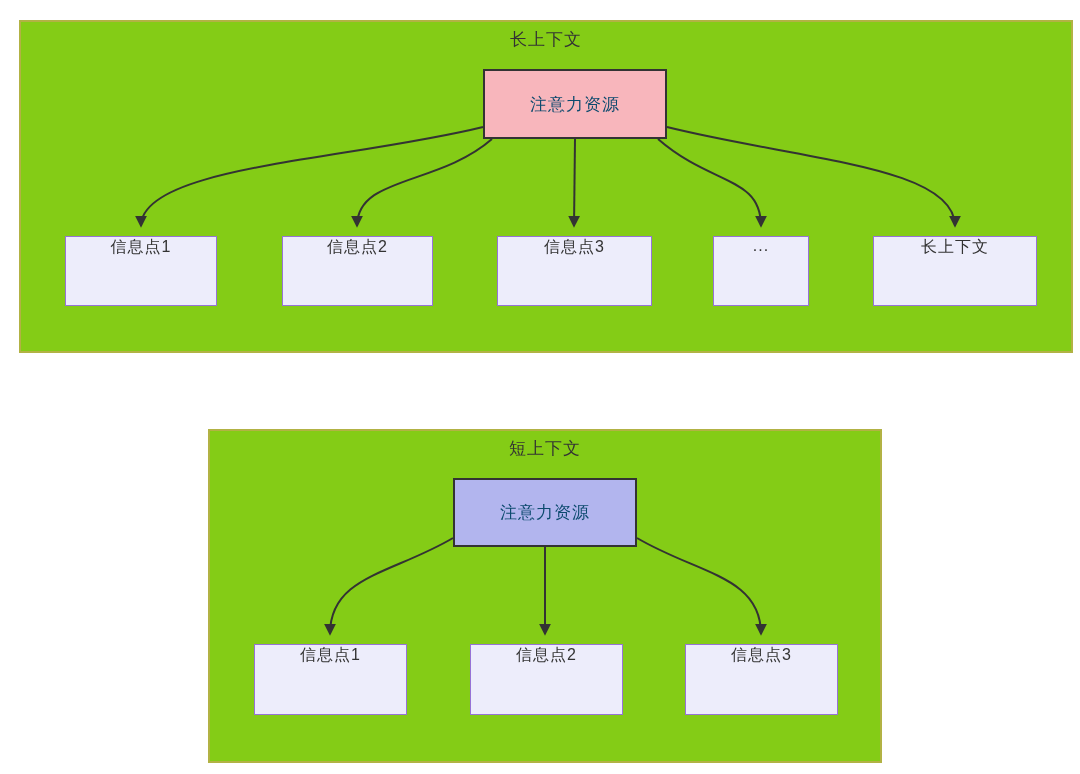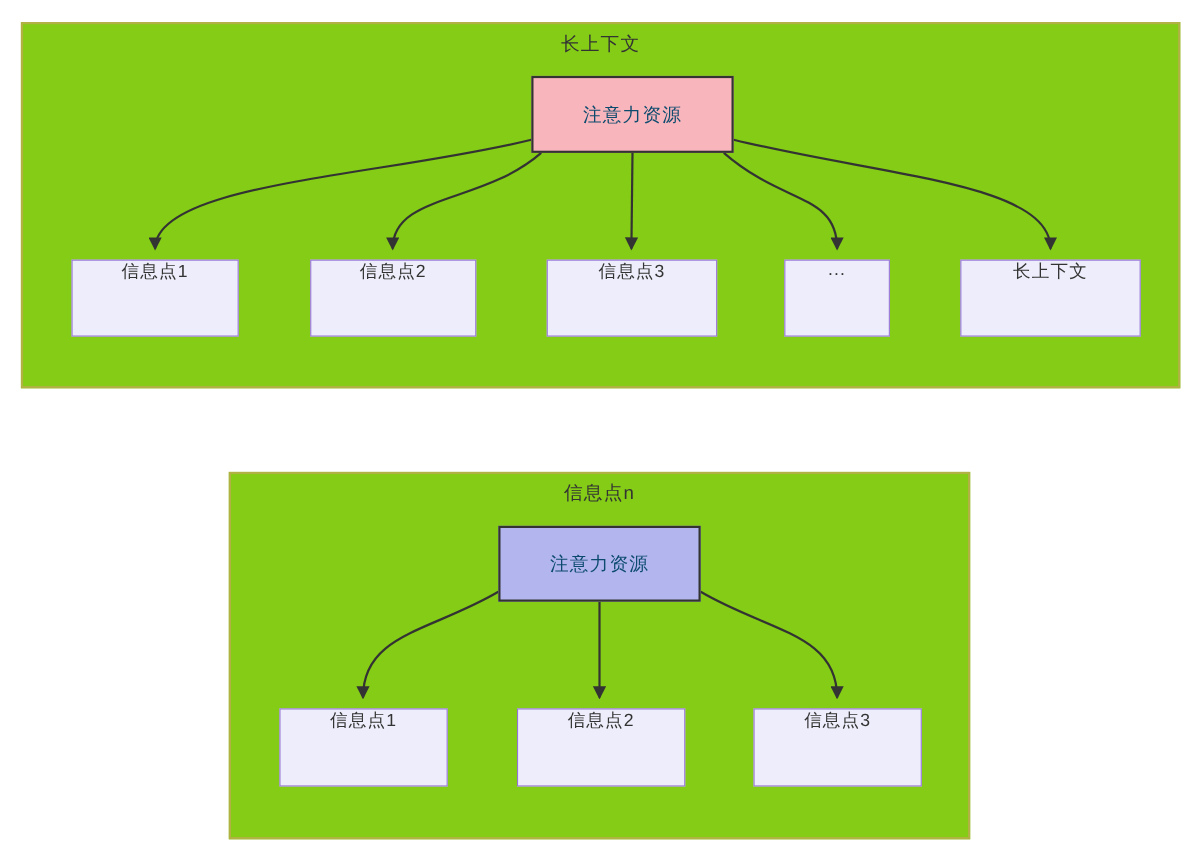--- a/index.html
+++ b/index.html
@@ -68,21 +68,21 @@
 </head>
 <body>
 
 <div class="canvas">
 
   <div class="container" style="left:19px; top:20px; width:1054px; height:333px;">
     <div class="container-title">长上下文</div>
   </div>
 
   <div class="container" style="left:208px; top:429px; width:674px; height:334px;">
-    <div class="container-title">信息点n</div>
+    <div class="container-title">短上下文</div>
   </div>
 
   <svg class="edges" viewBox="0 0 1080 774" xmlns="http://www.w3.org/2000/svg">
     <defs>
       <marker id="arrow" viewBox="0 0 10 10" refX="8.5" refY="5" markerWidth="12" markerHeight="12" markerUnits="userSpaceOnUse" orient="auto">
         <path d="M 0 0 L 10 5 L 0 10 z" fill="#333333"></path>
       </marker>
     </defs>
     <g stroke="#333333" stroke-width="2" fill="none">
       <path d="M 483 127 C 350 160, 141 166, 141 226" marker-end="url(#arrow)"></path>

